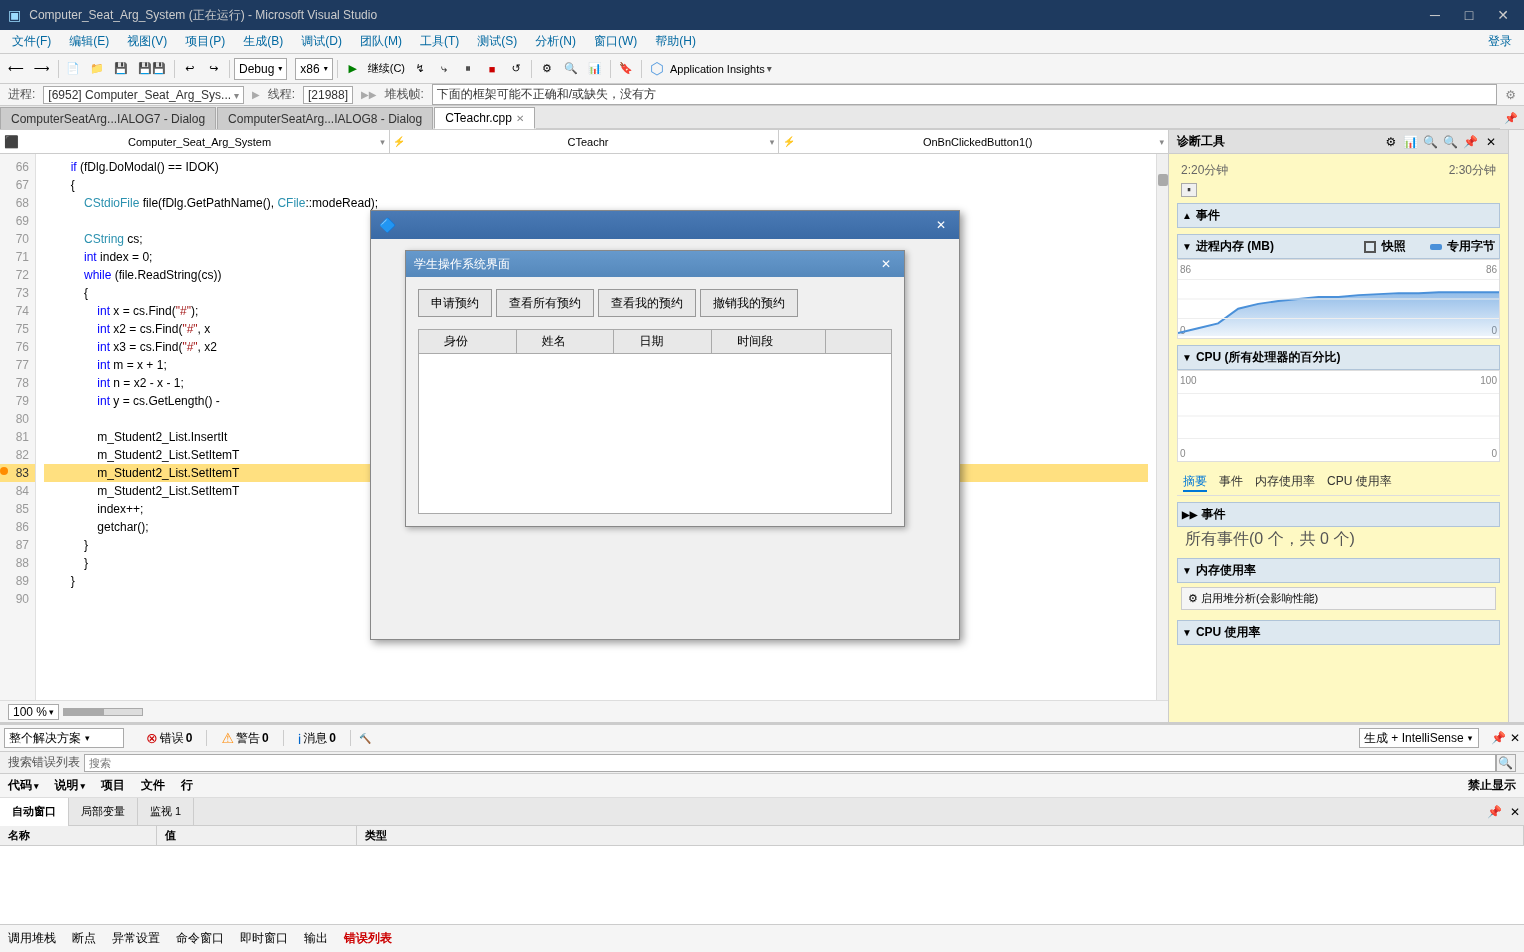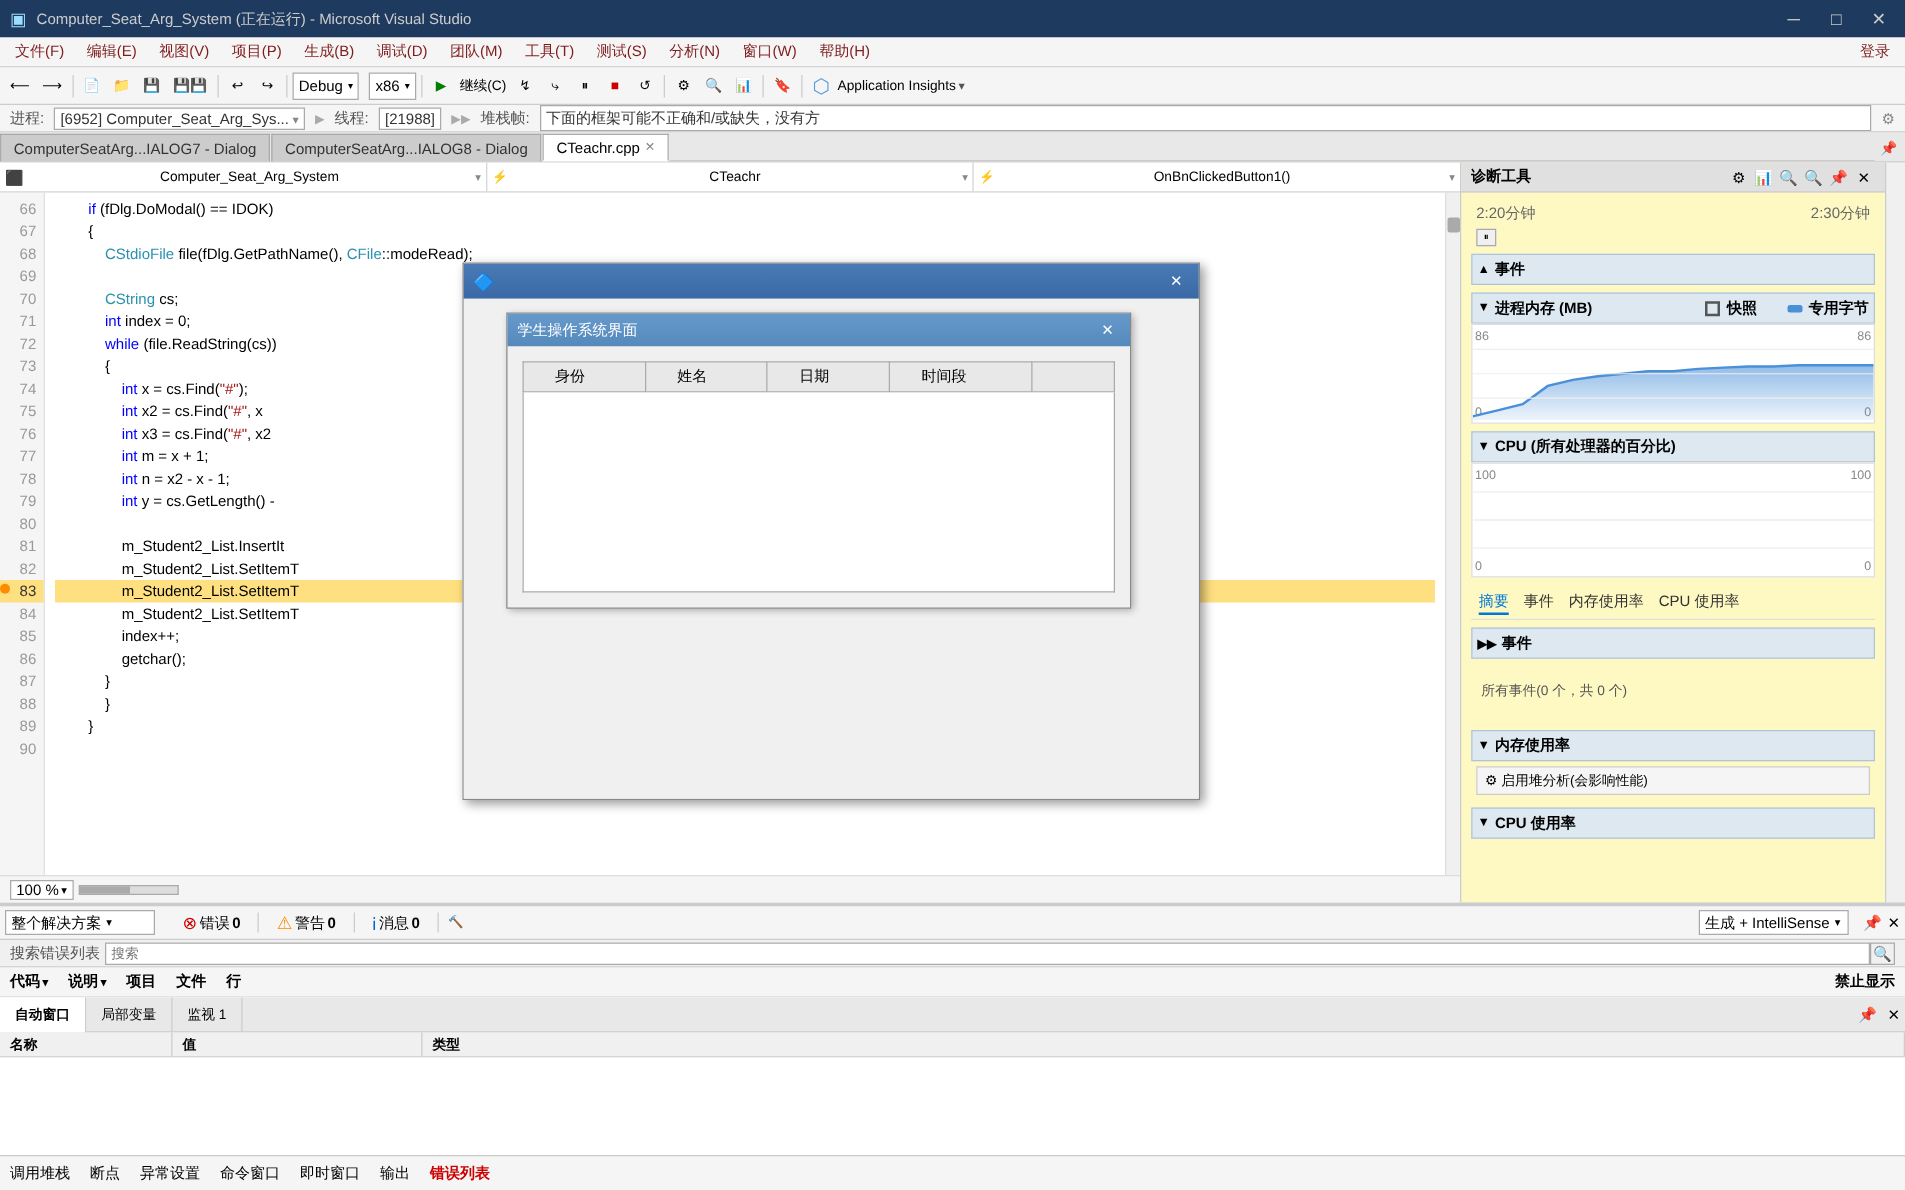--- a/index.html
+++ b/index.html
@@ -25,21 +25,21 @@
       display: flex;
       align-items: center;
       padding: 0 4px;
       gap: 2px;
     }
     .menu-item {
       padding: 2px 8px;
       cursor: pointer;
       border-radius: 2px;
       font-size: 12px;
-      color: #7f1d1d;
+      color: #0369a1;
       white-space: nowrap;
     }
 
     
     #toolbar {
       height: 30px;
       background: #f5f5f5;
       border-bottom: 1px solid #ccc;
       display: flex;
       align-items: center;
@@ -452,21 +452,21 @@
       border-bottom: 1px solid #ccc;
     }
     .ac-col {
       border-right: 1px solid #ccc;
       padding: 0 8px;
       font-size: 11px;
       display: flex;
       align-items: center;
       font-weight: bold;
     }
-    #ac-name { width: 138px; }
+    #ac-name { width: 157px; }
     #ac-val { width: 200px; }
     #ac-type { flex: 1; }
 
     #auto-rows { flex: 1; background: white; }
 
     
     .sec-arrow { font-size: 10px; }
     .memory-chart-area {
       position: relative;
       height: 80px;
@@ -502,21 +502,21 @@
       padding: 3px 6px;
       border-bottom: 1px solid #ddd;
       font-size: 11px;
     }
     .dbt { cursor: pointer; color: #333; }
     .dbt.active { color: #0078d7; border-bottom: 2px solid #0078d7; }
 
     .section-collapse { display: flex; align-items: center; gap: 4px; font-size: 11px; padding: 3px 4px; background: #dde8f0; border: 1px solid #b0c4d8; cursor: pointer; font-weight: bold; }
 
     .event-section { margin-top: 6px; }
-    .events-count { font-size: 11px; color: #555; padding: 18px 8px; }
+    .events-count { font-size: 16px; color: #555; padding: 2px 8px; }
 
     .memory-section { margin-top: 6px; }
     .memory-header { display: flex; align-items: center; justify-content: space-between; font-size: 11px; background: #dde8f0; border: 1px solid #b0c4d8; padding: 3px 4px; cursor: pointer; font-weight: bold; }
     .mem-legend { display: flex; gap: 24px; font-size: 10px; }
 
     .cpu-section { margin-top: 6px; }
     .cpu-header { font-size: 11px; background: #dde8f0; border: 1px solid #b0c4d8; padding: 3px 4px; cursor: pointer; font-weight: bold; display: flex; align-items: center; gap: 4px; }
 
     .pause-btn { width: 16px; height: 14px; border: 1px solid #aaa; background: #f0f0f0; cursor: pointer; display: flex; align-items: center; justify-content: center; font-size: 8px; }
   </style>
@@ -951,20 +951,26 @@
     <div id="outer-dialog-content" style="height:400px;background:#f0f0f0;">
     </div>
   </div>
 
   <div id="inner-dialog">
     <div id="inner-dialog-title">
       <span style="flex:1;">学生操作系统界面</span>
       <button class="dialog-close">✕</button>
     </div>
     <div id="inner-dialog-body">
+      <div class="inner-btn-row">
+        <button class="inner-btn">申请预约</button>
+        <button class="inner-btn">查看所有预约</button>
+        <button class="inner-btn">查看我的预约</button>
+        <button class="inner-btn">撤销我的预约</button>
+      </div>
 
       <table class="inner-table">
         <thead>
           <tr>
             <th>身份</th>
             <th>姓名</th>
             <th>日期</th>
             <th>时间段</th>
             <th></th>
           </tr>

